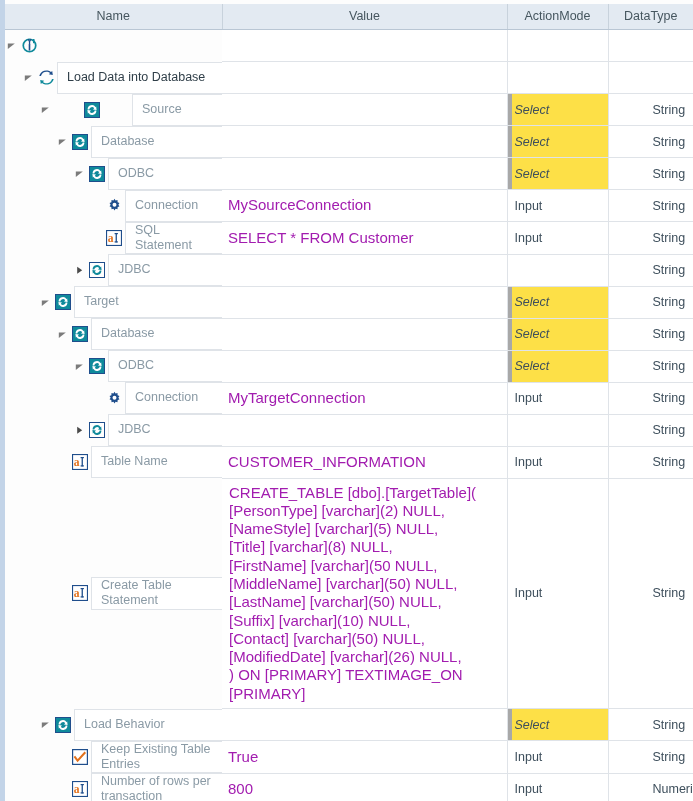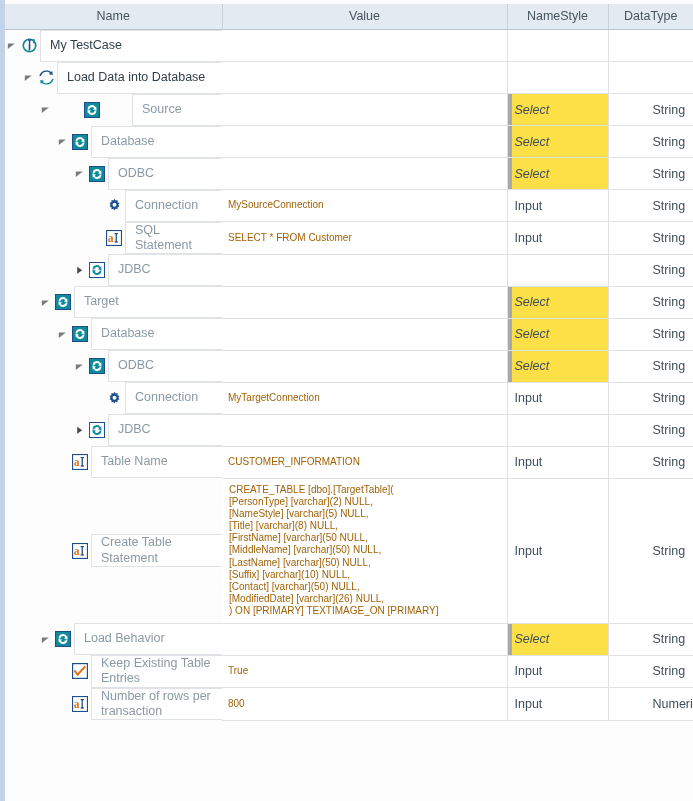--- a/index.html
+++ b/index.html
@@ -96,23 +96,23 @@
     line-height: 1.22;
   }
   .label-box.root-label { color: #2f3e48; }
   .label-box.dim { color: #8a9aa5; }
 
   
   td.value-cell { padding: 0 0 0 0; }
   .value-inner {
     padding: 5px 6px 5px 6px;
     line-height: 1.22;
-    color: #a16207;
+    color: #a21caf;
     white-space: pre-line;
-    font-size: 10px;
+    font-size: 15px;
   }
   .value-inner.sql-pad { padding-left: 7px; }
   td.value-gray {
     background: #ffffff;
   }
   .gray-bar {
     background: #a8a8a8;
     height: calc(100% - 2px);
     margin: 1px 0 1px 0;
     width: 100%;
@@ -147,42 +147,41 @@
       <colgroup>
         <col class="c-name">
           <col class="c-value">
           <col class="c-am">
           <col class="c-dt">
       </colgroup>
       <thead>
         <tr>
           <th>Name</th>
           <th>Value</th>
-          <th>NameStyle</th>
+          <th>ActionMode</th>
           <th>DataType</th>
         </tr>
       </thead>
       <tbody id="tree-body">
           <tr>
             <td class="name-cell">
               <div class="name-inner" style="padding-left: 0px;">
                 <span class="twisty">
                   <svg width="9" height="9" viewBox="0 0 9 9">
                     <path d="M0.8 2.4h7.0L0.8 8.0z" fill="#7b7b7b"></path>
                   </svg>
                 </span>
                 <span class="node-icon">
                   <svg width="17" height="17" viewBox="0 0 17 17">
                     <path d="M8.5 1.4a7.1 7.1 0 1 0 0 14.2 7.1 7.1 0 0 0 0-14.2zm0 1.7a5.4 5.4 0 1 1 0 10.8 5.4 5.4 0 0 1 0-10.8z" fill="#0f8a9b"></path>
                     <path d="M6.6 2.2l1.3 2.6.0 3.0 1.3 0 0-3.0 1.3-2.6-1.1-.4-.85 1.8-.85-1.8z" fill="#1f4e8c"></path>
                     <rect x="7.7" y="7.2" width="1.6" height="6.4" fill="#1f4e8c"></rect>
                     <rect x="12.0" y="2.0" width="1.5" height="4.2" fill="#0f8a9b"></rect>
                   </svg>
                 </span>
-                <div class="label-box root-label">My TestCase</div>
               </div>
             </td>
             <td class="value-cell">
               <div class="value-inner"></div>
             </td>
             <td class="am"></td>
             <td class="dt"></td>
           </tr>
           <tr>
             <td class="name-cell">

